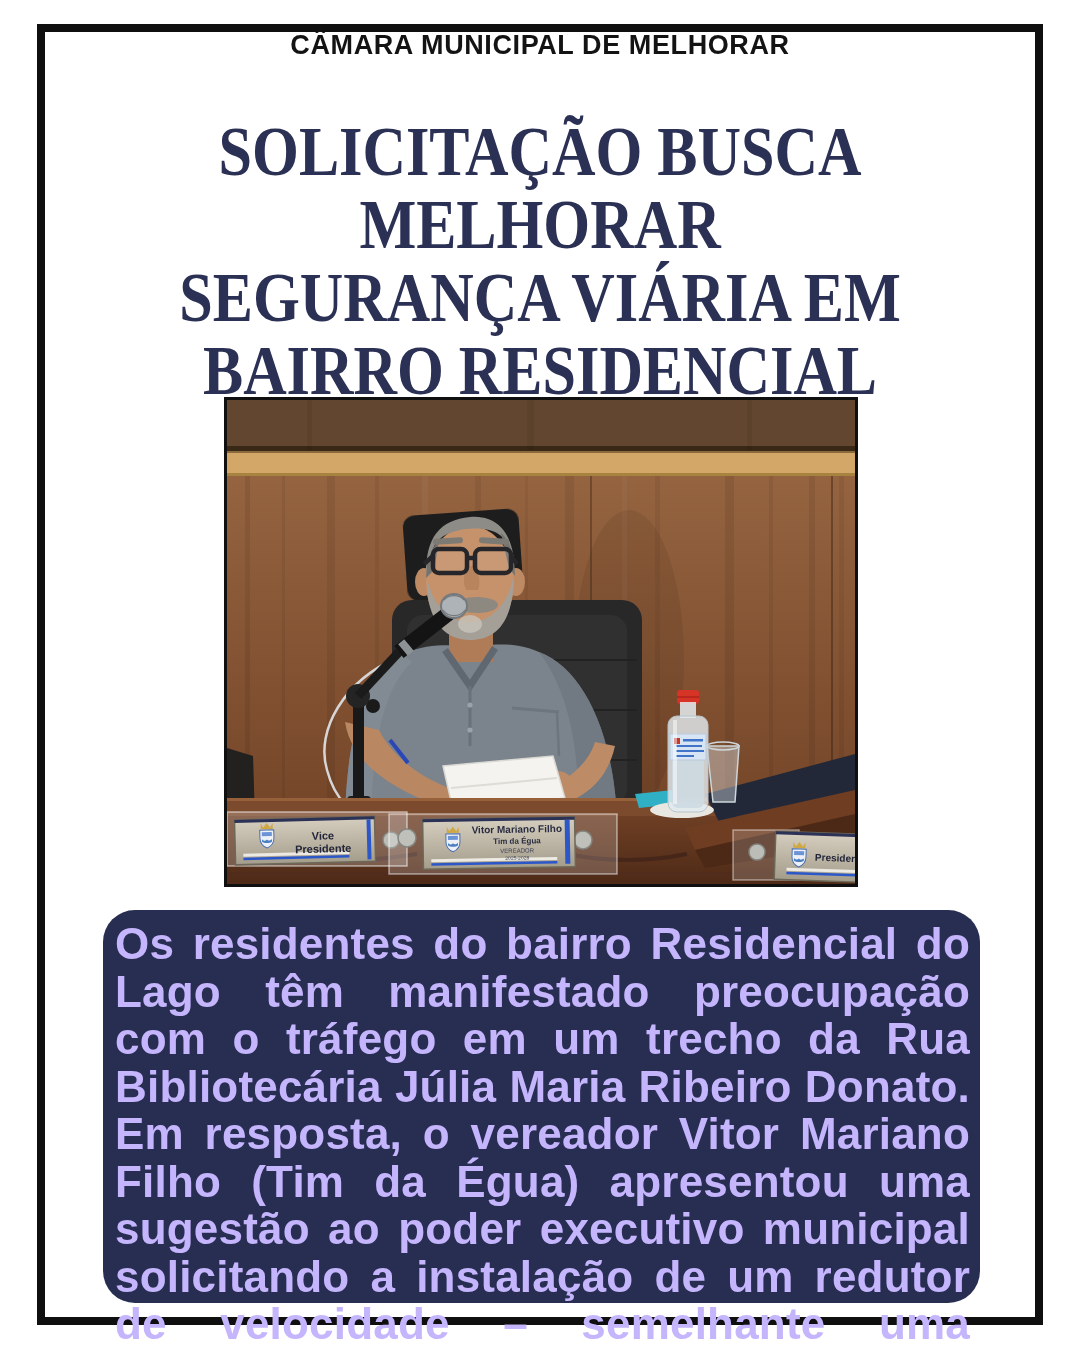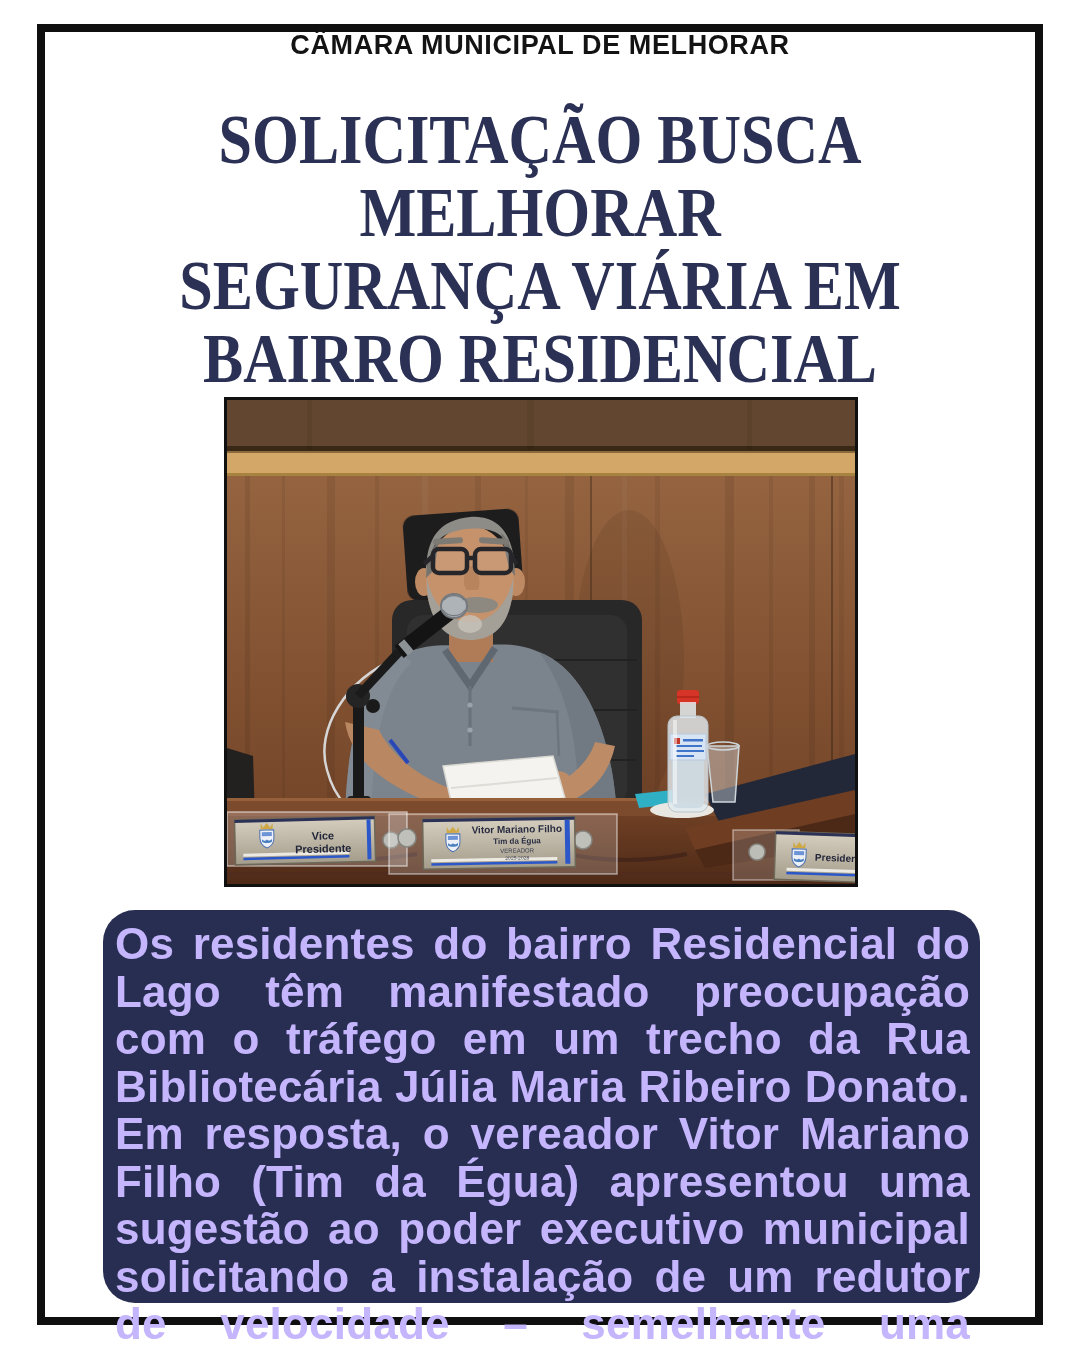--- a/index.html
+++ b/index.html
@@ -36,21 +36,21 @@
   }
   svg text{font-family:"Liberation Sans", sans-serif;}
 </style>
 </head>
 <body>
 
 <div class="frame"></div>
 
 <div class="header-line">CÂMARA MUNICIPAL DE MELHORAR</div>
 
-<h1 class="headline" style="margin:0;">
+<h1 class="headline" style="margin:12px;">
   <span class="line">SOLICITAÇÃO BUSCA</span>
   <span class="line">MELHORAR</span>
   <span class="line">SEGURANÇA VIÁRIA EM</span>
   <span class="line">BAIRRO RESIDENCIAL</span>
 </h1>
 
 <div class="photo">
 <svg viewBox="0 0 628 484" preserveAspectRatio="none" xmlns="http://www.w3.org/2000/svg">
   <defs>
     <linearGradient id="wallGrad" x1="0" y1="0" x2="0" y2="1">

